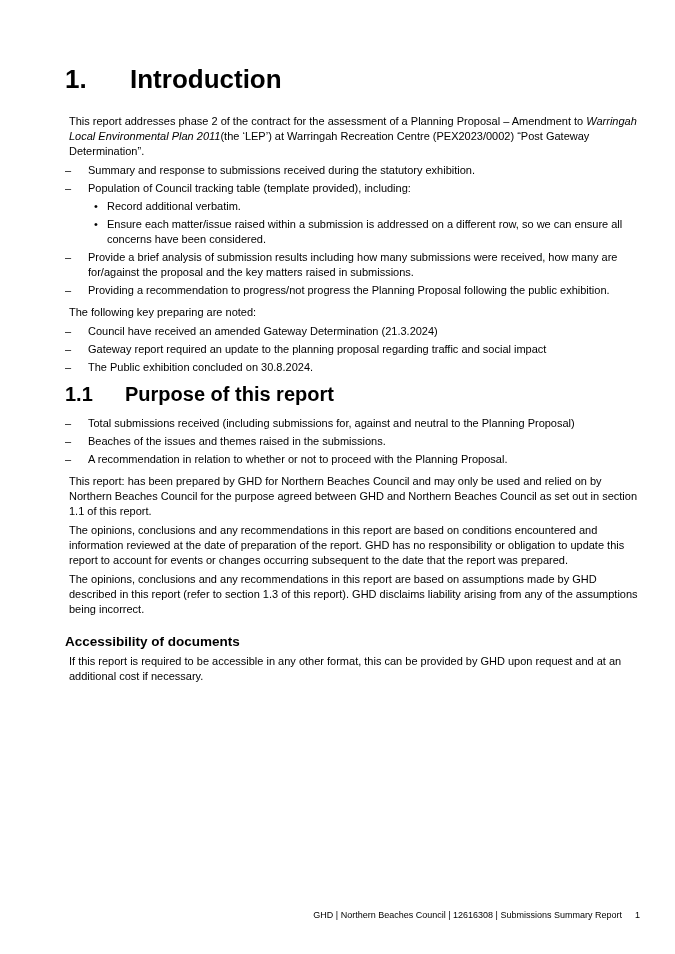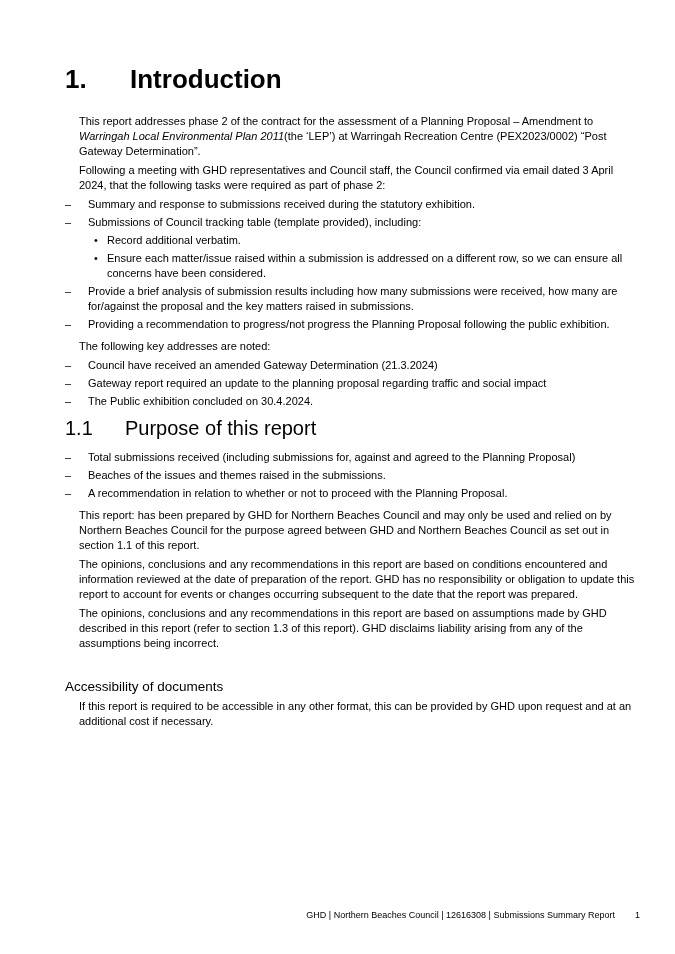--- a/index.html
+++ b/index.html
@@ -18,121 +18,120 @@
     font-size: 26px;
     line-height: 30px;
     font-weight: bold;
     margin: 0 0 20px 0;
     letter-spacing: 0;
   }
   h1 .num { display: inline-block; width: 65px; }
   h2 {
     font-size: 20px;
     line-height: 24px;
-    font-weight: normal;
+    font-weight: bold;
     margin: 2px 0 10px 0;
   }
   h2 .num { display: inline-block; width: 60px; }
   h3 {
     font-size: 13.5px;
     line-height: 17px;
-    font-weight: normal;
-    margin: 27px 0 4px 0;
+    font-weight: bold;
+    margin: 16px 0 4px 0;
   }
   p {
     font-size: 11px;
     line-height: 15px;
-    margin: 0 0 4px 14px;
+    margin: 0 0 4px 4px;
   }
   .italic { font-style: italic; }
   .list { margin: 3px 0 7px 0; }
   .li {
     display: flex;
     font-size: 11px;
     line-height: 15px;
     margin-bottom: 3px;
   }
   .li .mk { flex: 0 0 23px; width: 23px; }
   .li.l2 { margin-left: 29px; }
   .li.l2 .mk { flex: 0 0 13px; width: 13px; }
   .footer {
     position: absolute;
     left: 65px;
     right: 35px;
     top: 909px;
     display: flex;
     justify-content: flex-end;
     align-items: baseline;
-    gap: 20px;
+    gap: 13px;
     font-size: 9px;
     line-height: 12px;
   }
 </style>
 </head>
 <body>
 
 <div class="page">
 
   <h1><span class="num">1.</span><span>Introduction</span></h1>
 
   <p><span>This report addresses phase 2 of the contract for the assessment of a Planning Proposal – Amendment to </span><span class="italic">Warringah Local Environmental Plan 2011</span><span>(the ‘LEP’) at Warringah Recreation Centre (PEX2023/0002) “Post Gateway Determination”.</span></p>
 
-  <p>Following a meeting with GHD representatives and Council staff, the Council confirmed via email dated 3 April 2024, that the following tasks were required as part of phase 2:</p>
 
   <div class="list">
     <div class="li">
         <span class="mk">–</span>
         <span>Summary and response to submissions received during the statutory exhibition.</span>
       </div>
     <div class="li">
         <span class="mk">–</span>
-        <span>Submissions of Council tracking table (template provided), including:</span>
+        <span>Population of Council tracking table (template provided), including:</span>
       </div>
     <div class="li l2">
         <span class="mk">•</span>
         <span>Record additional verbatim.</span>
       </div>
     <div class="li l2">
         <span class="mk">•</span>
         <span>Ensure each matter/issue raised within a submission is addressed on a different row, so we can ensure all concerns have been considered.</span>
       </div>
     <div class="li">
         <span class="mk">–</span>
         <span>Provide a brief analysis of submission results including how many submissions were received, how many are for/against the proposal and the key matters raised in submissions.</span>
       </div>
     <div class="li">
         <span class="mk">–</span>
         <span>Providing a recommendation to progress/not progress the Planning Proposal following the public exhibition.</span>
       </div>
   </div>
 
-  <p>The following key addresses are noted:</p>
+  <p>The following key preparing are noted:</p>
 
   <div class="list">
     <div class="li">
         <span class="mk">–</span>
         <span>Council have received an amended Gateway Determination (21.3.2024)</span>
       </div>
     <div class="li">
         <span class="mk">–</span>
         <span>Gateway report required an update to the planning proposal regarding traffic and social impact</span>
       </div>
     <div class="li">
         <span class="mk">–</span>
-        <span>The Public exhibition concluded on 30.4.2024.</span>
+        <span>The Public exhibition concluded on 30.8.2024.</span>
       </div>
   </div>
 
   <h2><span class="num">1.1</span><span>Purpose of this report</span></h2>
 
 
   <div class="list">
     <div class="li">
         <span class="mk">–</span>
-        <span>Total submissions received (including submissions for, against and agreed to the Planning Proposal)</span>
+        <span>Total submissions received (including submissions for, against and neutral to the Planning Proposal)</span>
       </div>
     <div class="li">
         <span class="mk">–</span>
         <span>Beaches of the issues and themes raised in the submissions.</span>
       </div>
     <div class="li">
         <span class="mk">–</span>
         <span>A recommendation in relation to whether or not to proceed with the Planning Proposal.</span>
       </div>
   </div>

